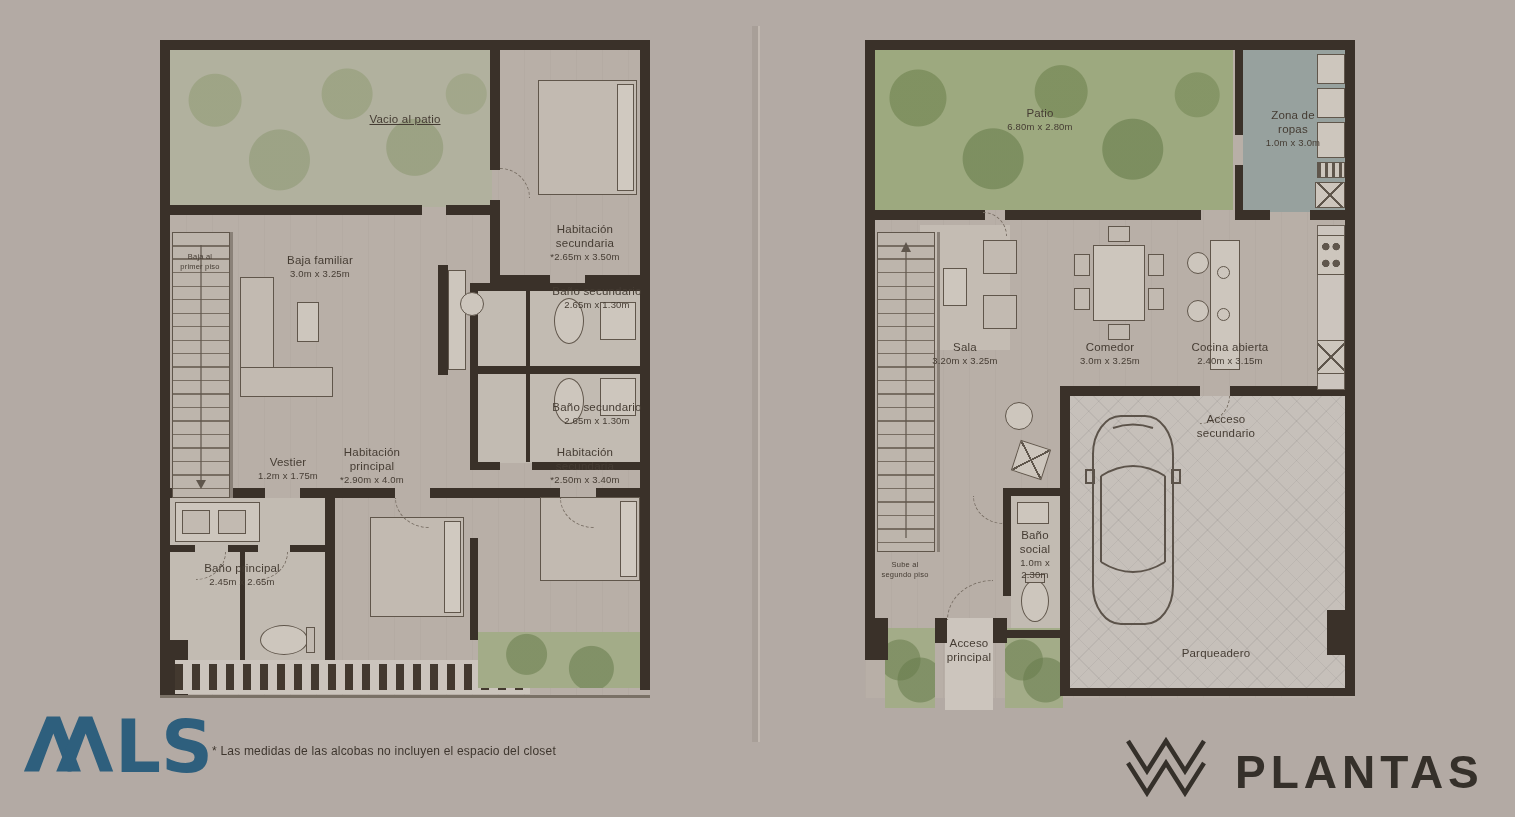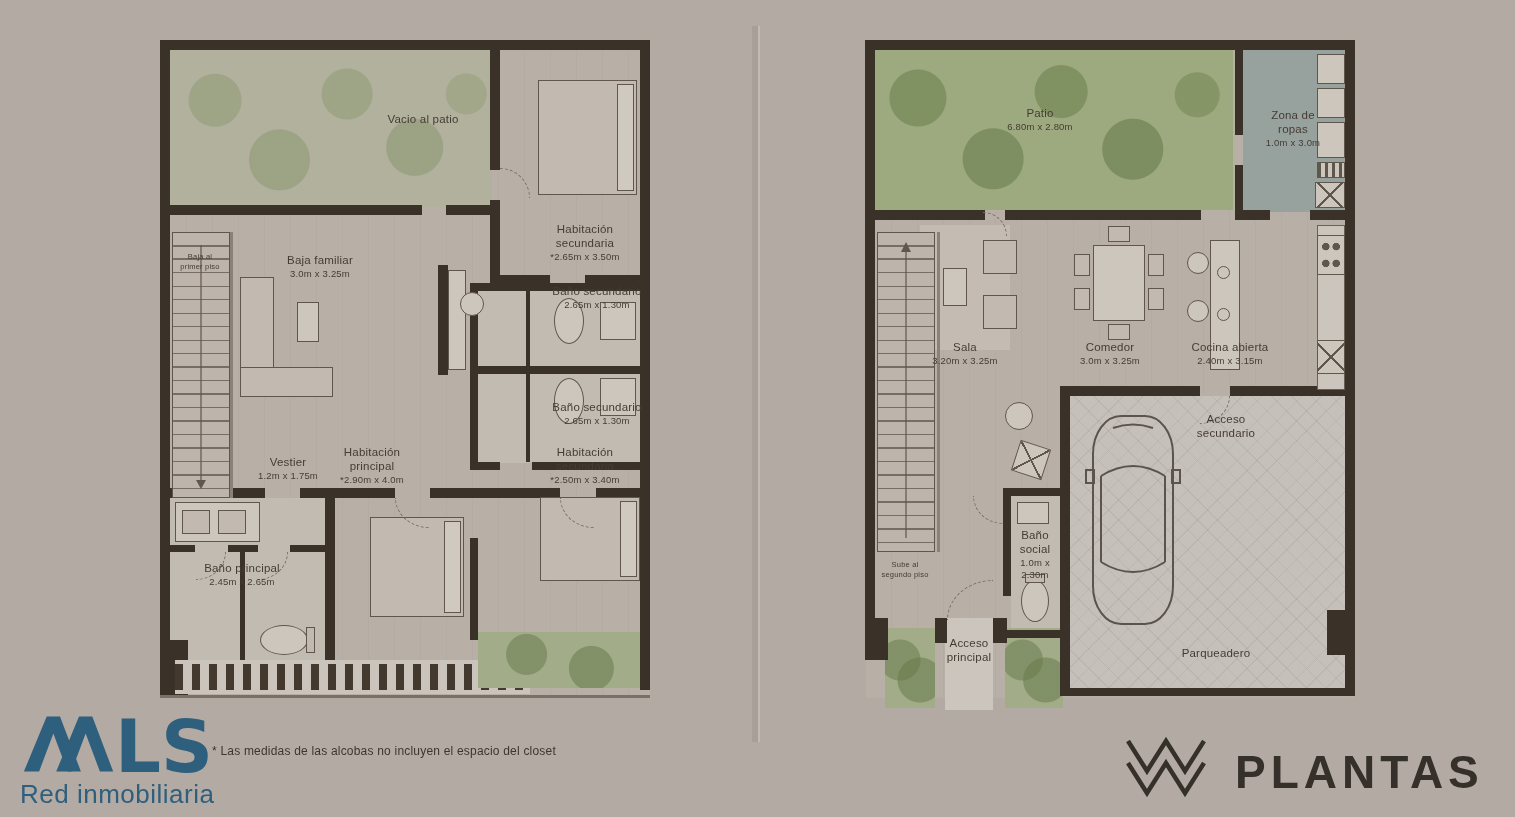--- a/index.html
+++ b/index.html
@@ -148,21 +148,21 @@
     <div class="arc q4" style="left:235px;top:458px;width:34px;height:30px;"></div>
     <div class="arc q4" style="left:400px;top:458px;width:34px;height:30px;"></div>
     <div class="arc q3" style="left:36px;top:512px;width:30px;height:28px;"></div>
     <div class="arc q3" style="left:98px;top:512px;width:30px;height:28px;"></div>
 
     <div class="hatchband" style="left:15px;top:620px;width:355px;height:34px;"></div>
     <div class="hatch" style="left:15px;top:624px;width:355px;height:26px;"></div>
     <div class="z planter" style="left:318px;top:592px;width:162px;height:56px;"></div>
     <div class="groundline" style="left:0;top:655px;width:490px;height:3px;"></div>
 
-    <div class="rl" style="left:263px;top:72px;">
+    <div class="rl" style="left:245px;top:72px;text-decoration:underline;">
       <span class="n">Vacio al patio</span>
     </div>
     <div class="rl" style="left:425px;top:182px;width:95px;">
       <span class="n">Habitación secundaria</span>
       <span class="d">*2.65m x 3.50m</span>
     </div>
     <div class="rl" style="left:437px;top:244px;width:150px;">
       <span class="n">Baño secundario</span>
       <span class="d">2.65m x 1.30m</span>
     </div>
@@ -331,21 +331,20 @@
 
   <div class="mls">
     <svg width="190" height="70" viewBox="0 0 200 72">
       <g fill="#2e5f7d">
         <polygon points="2,66 26,8 40,8 62,66 48,66 33,26 18,66"></polygon>
         <polygon points="36,66 60,8 74,8 96,66 82,66 67,26 52,66"></polygon>
         <text x="98" y="66" font-family="DejaVu Sans, sans-serif" font-size="76" font-weight="bold">LS</text>
       </g>
     </svg>
   </div>
-  <div class="mls-tag">Red inmobiliaria</div>
 
   <div class="plantas">
     <svg width="88" height="62" viewBox="0 0 88 60">
       <g fill="none" stroke="#35302a" stroke-width="4.5">
         <polyline points="3,3 22,33 41,3 60,33 79,3"></polyline>
         <polyline points="3,25 22,55 41,25 60,55 79,25"></polyline>
       </g>
     </svg>
     <span class="plantas-text">PLANTAS</span>
   </div>

